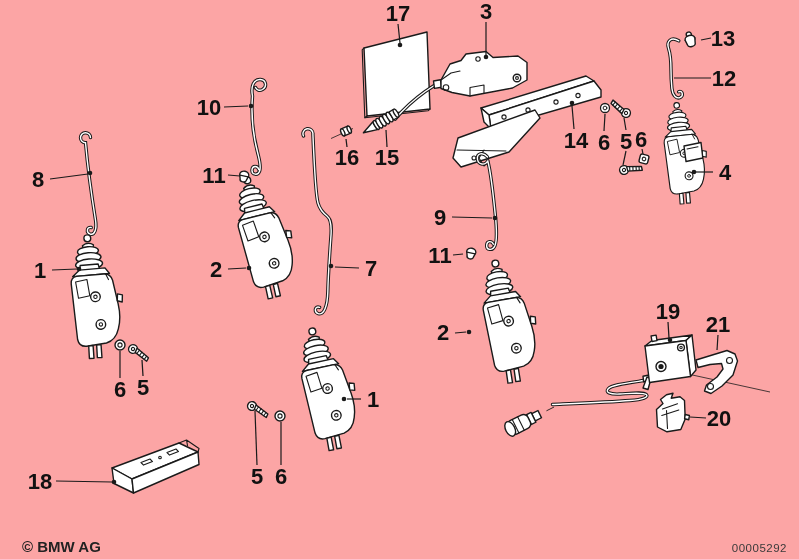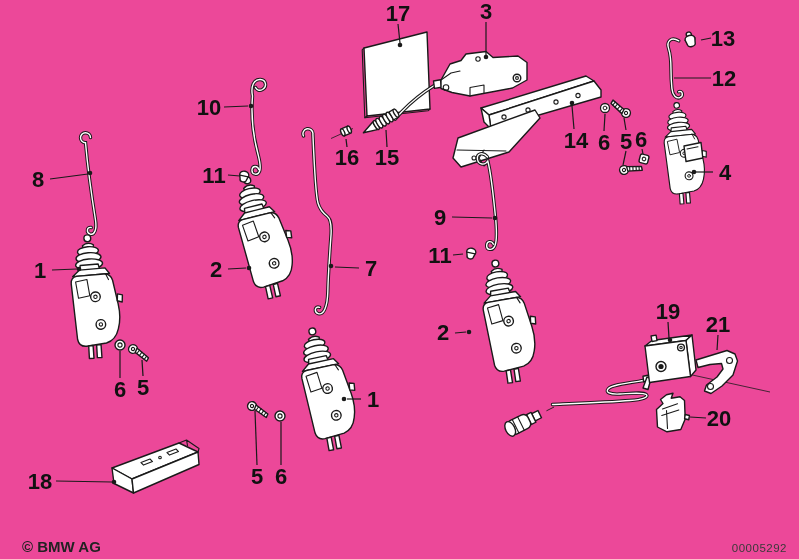--- a/index.html
+++ b/index.html
@@ -1,16 +1,16 @@
 <!DOCTYPE html>
 <html><head>
 <meta charset="utf-8">
 <style>
   html,body{margin:0;padding:0;background:#fff;}
-  .stage{position:relative;width:799px;height:559px;background:#ec4899;overflow:hidden;}
+  .stage{position:relative;width:799px;height:559px;background:#fca5a5;overflow:hidden;}
   svg{display:block;}
   .outline{fill:#fff;stroke:#1a1a1a;stroke-width:1.4;stroke-linejoin:round;stroke-linecap:round;}
   .det{fill:none;stroke:#1a1a1a;stroke-width:1.1;stroke-linejoin:round;stroke-linecap:round;}
   .thin{fill:none;stroke:#1a1a1a;stroke-width:0.8;}
   .rod-outer{fill:none;stroke:#1a1a1a;stroke-width:3.4;stroke-linecap:round;}
   .rod-inner{fill:none;stroke:#ffffff;stroke-width:1.4;stroke-linecap:round;}
   .leader{stroke:#1a1a1a;stroke-width:1.2;}
   .leader-dot{fill:#1a1a1a;}
   .part-number{font-family:"Liberation Sans",sans-serif;font-size:22px;font-weight:bold;fill:#111;
                text-anchor:middle;dominant-baseline:central;}

